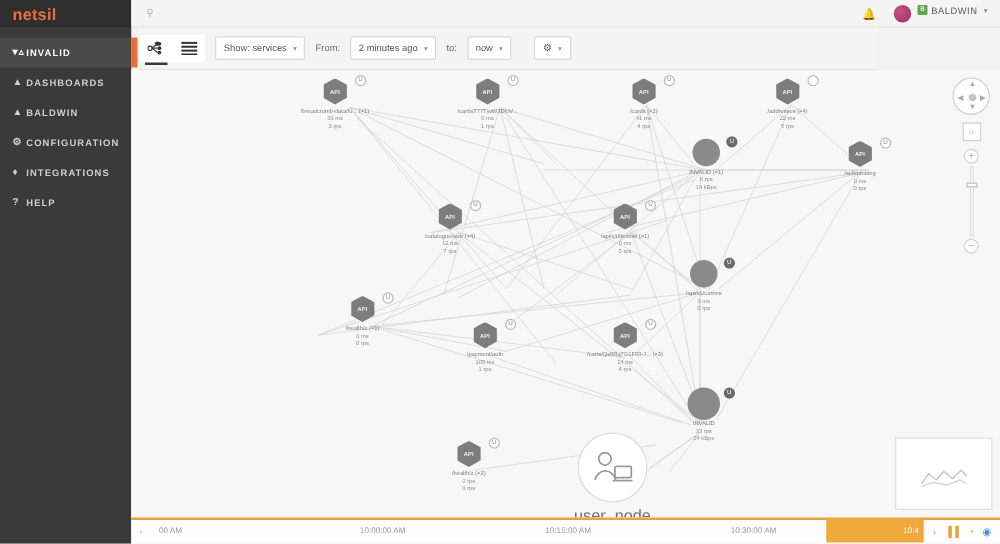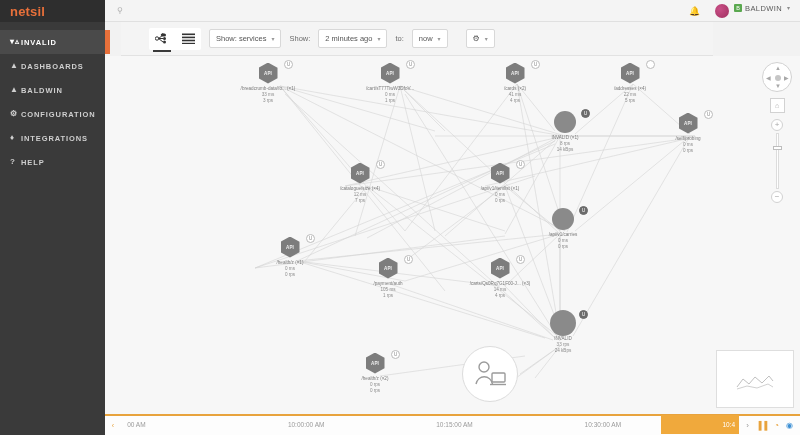--- a/index.html
+++ b/index.html
@@ -64,24 +64,24 @@
     width: 8px; height: 8px; background: #5aa84f; color: #fff;
     font-size: 5.5px; display: flex; align-items: center; justify-content: center;
     margin-right: 3px; border-radius: 1px;
   }
   .user-name { font-size: 7.5px; color: #5a5a5a; letter-spacing: .4px; }
   .user-caret { font-size: 6px; color: #8c8c8c; margin: 0 10px 0 5px; }
   .user-wrap { display: flex; align-items: flex-start; cursor: pointer; }
 
   
   .toolbar {
-    position: absolute; left: 121px; top: 22px;
+    position: absolute; left: 111px; top: 22px;
     width: 592px; height: 34px; background: #f4f4f4;
     border-bottom: 1px solid #e2e2e2;
-    display: flex; align-items: center; padding-left: 28px; gap: 8px;
+    display: flex; align-items: center; padding-left: 1px; gap: 8px;
   }
   .viewtoggle { display: flex; background: #fff; border-radius: 2px; }
   .vt-btn {
     width: 26px; height: 22px; display: flex; align-items: center;
     justify-content: center; cursor: pointer; position: relative;
   }
   .vt-btn.sel::after {
     content: ""; position: absolute; bottom: -2px; left: 4px;
     width: 18px; height: 2px; background: #3a3a3a;
   }
@@ -255,21 +255,21 @@
           <rect x="0" y="3.6" width="13" height="1.6" fill="#333"></rect>
           <rect x="0" y="6.7" width="13" height="1.6" fill="#333"></rect>
           <rect x="0" y="9.8" width="13" height="1.2" fill="#333"></rect>
         </svg>
       </div>
     </div>
     <div class="ctl">
       <span>Show: services</span>
       <span class="car">▾</span>
     </div>
-    <span class="lbl">Show:</span>
+    <span class="lbl">From:</span>
     <div class="ctl">
       <span>2 minutes ago</span>
       <span class="car">▾</span>
     </div>
     <span class="lbl">to:</span>
     <div class="ctl">
       <span>now</span>
       <span class="car">▾</span>
     </div>
     <div class="ctl" style="margin-left:10px;">
@@ -480,20 +480,21 @@
 
     <div class="usernode" style="left:325px; top:290px;">
       <div class="user-circle">
         <svg width="34" height="28" viewBox="0 0 34 28">
           <circle cx="11" cy="7" r="5" fill="none" stroke="#9b9b9b" stroke-width="1.4"></circle>
           <path d="M3,24 a8.5,9.5 0 0 1 16.5,0" fill="none" stroke="#9b9b9b" stroke-width="1.4"></path>
           <rect x="19" y="13" width="13" height="9" rx="1" fill="none" stroke="#9b9b9b" stroke-width="1.4"></rect>
           <line x1="17" y1="24.5" x2="33" y2="24.5" stroke="#9b9b9b" stroke-width="1.4"></line>
         </svg>
       </div>
+      <div class="user-title">user_node</div>
 
     </div>
 
     <div class="mapctl">
       <div class="pan">
         <span class="dot"></span>
         <span class="ar" style="left:12px;top:2px;">▲</span>
         <span class="ar" style="left:12px;top:20px;">▼</span>
         <span class="ar" style="left:3px;top:11px;">◀</span>
         <span class="ar" style="left:21px;top:11px;">▶</span>

